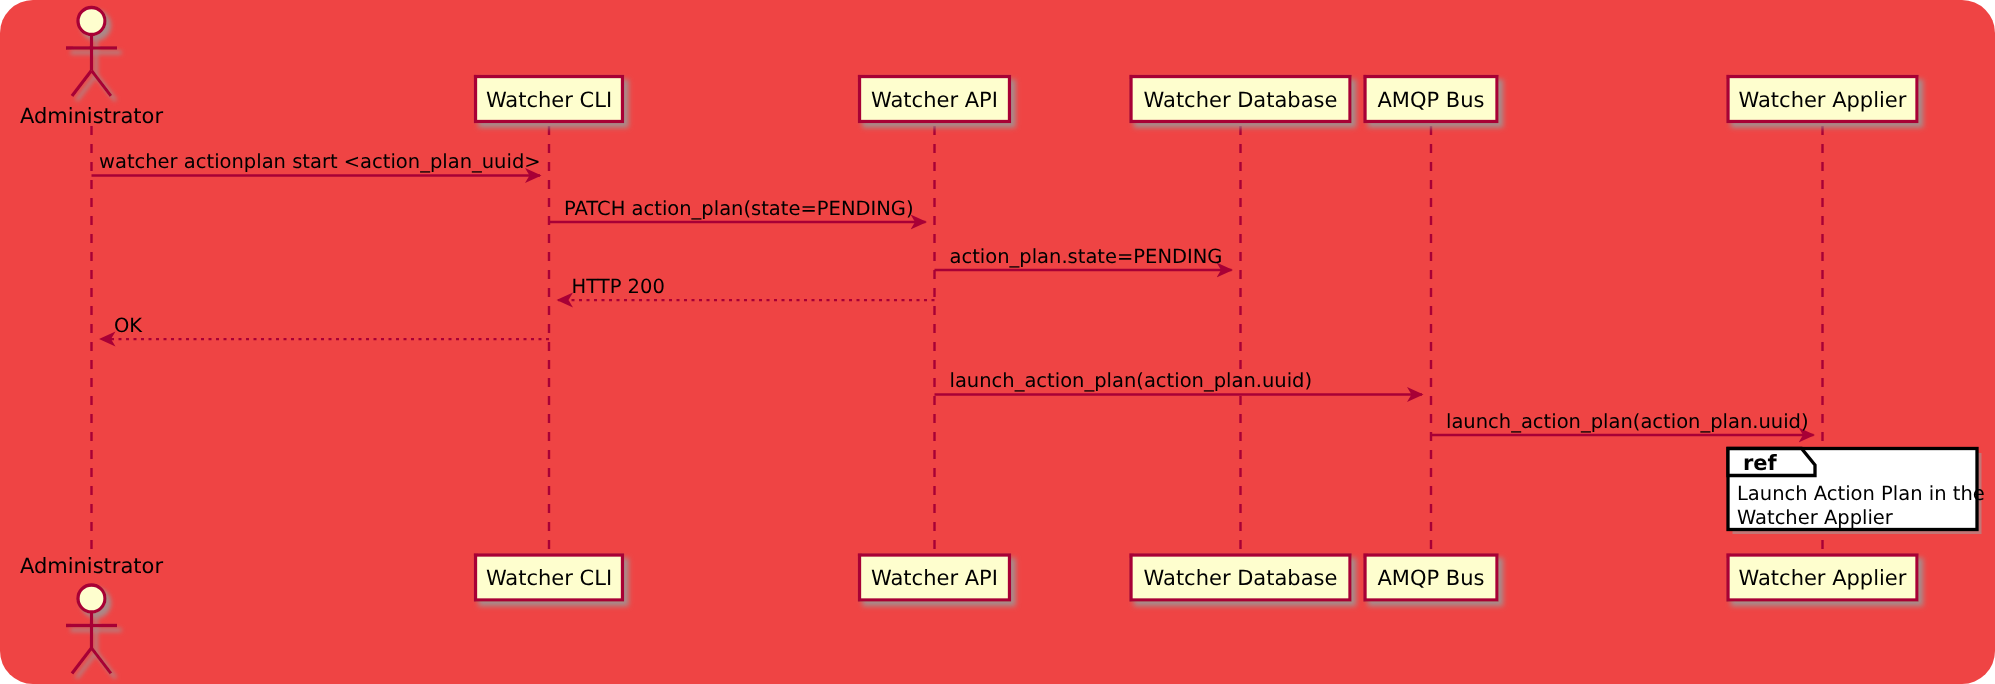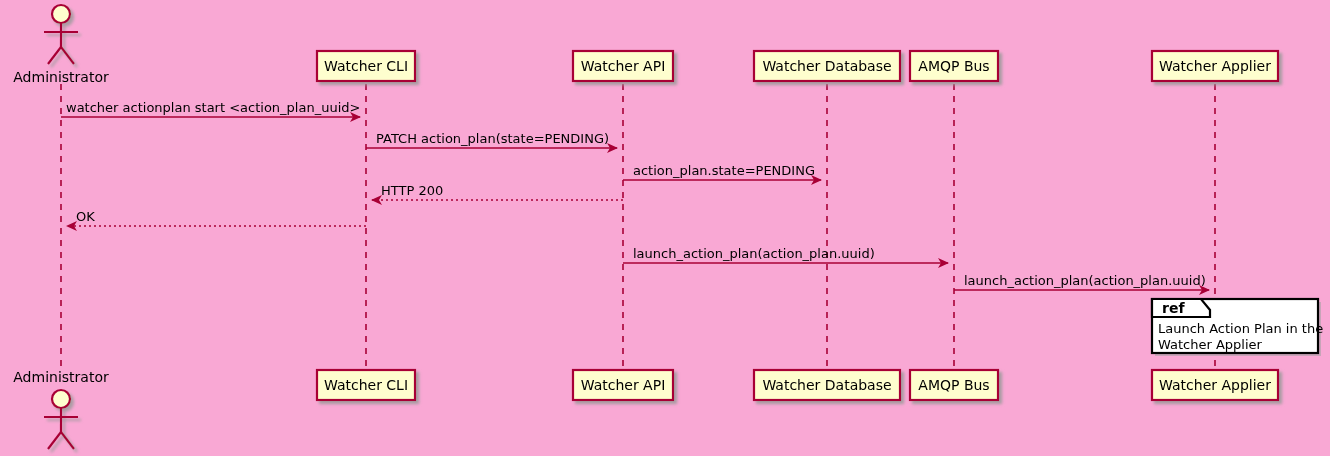--- a/index.html
+++ b/index.html
@@ -8,21 +8,22 @@
     background: #FFFFFF;
   }
   body {
     font-family: "DejaVu Sans", sans-serif;
   }
   #diagram-root {
     position: relative;
     width: 1330px;
     height: 456px;
     overflow: hidden;
-    background: #f9a8d4;
+    background: #ef4444;
+    border-radius: 22px;
   }
   svg.seq-canvas {
     position: absolute;
     left: 0;
     top: 0;
     width: 1330px;
     height: 456px;
     display: block;
   }
   .lifeline-label,

